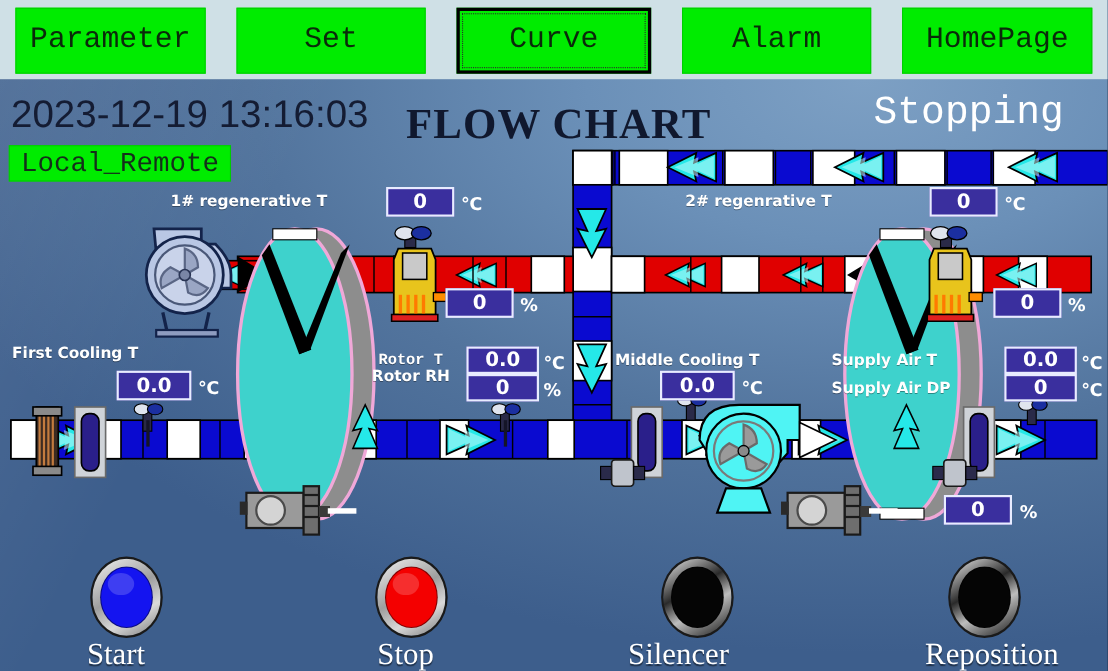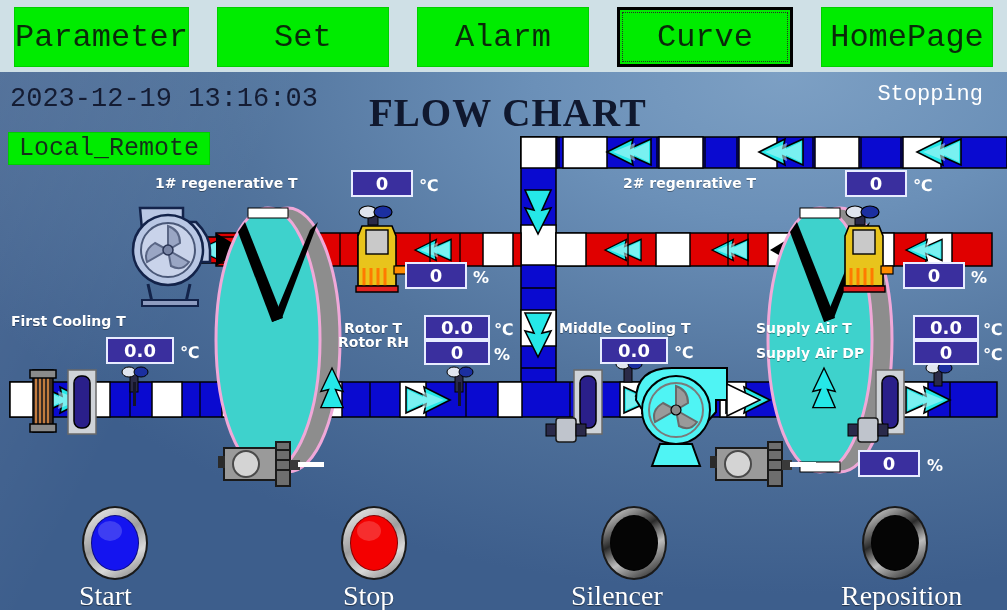--- a/index.html
+++ b/index.html
@@ -10,31 +10,31 @@
   }
   #screen{position:relative;width:1007px;height:610px;overflow:hidden;
     background:
       linear-gradient(118deg, rgba(255,255,255,.10) 0%, rgba(255,255,255,0) 26%),
       radial-gradient(ellipse 900px 520px at 78% 12%, #7da0c4 0%, #6b90b8 28%, #52749d 62%, #3d5e8c 100%);
   }
   
   #nav{position:absolute;left:0;top:0;width:1007px;height:72px;display:flex;
        background:#cfe0e6;padding-top:7px;box-sizing:border-box;}
   .navbtn{flex:1 1 0;margin:0 14px;background:#00ec00;display:flex;align-items:center;
-          justify-content:center;color:#0a2a0a;font-size:32px;letter-spacing:0px;
+          justify-content:center;color:#0a2a0a;font-size:27px;letter-spacing:0px;
           border:1px solid #00d000;box-sizing:border-box;height:60px;}
   .navbtn.sel{border:3px solid #000;outline:none;position:relative;}
   .navbtn.sel::after{content:"";position:absolute;left:2px;top:2px;right:2px;bottom:2px;
           border:1px dotted #2a2a2a;}
   
-  #datetime{position:absolute;left:10px;top:84px;font-family:Liberation Mono, monospace;
-      font-size:27px;color:#141c33;letter-spacing:0px;}
+  #datetime{position:absolute;left:10px;top:84px;font-family:Liberation Sans, sans-serif;
+      font-size:35px;color:#141c33;letter-spacing:0px;}
   #flowchart{position:absolute;left:369px;top:90px;font-family:"Liberation Serif","DejaVu Serif",serif;
       font-size:39px;color:#10182e;font-weight:600;letter-spacing:1px;}
-  #status{position:absolute;right:24px;top:82px;font-size:22px;color:#ffffff;}
+  #status{position:absolute;right:40px;top:82px;font-size:36px;color:#ffffff;}
   #localremote{position:absolute;left:8px;top:132px;background:#00ec00;color:#14301a;
       font-size:25px;padding:1px 10px;border:1px solid #0c0;}
   
   .lbl{position:absolute;color:#fff;font-size:14px;font-weight:bold;white-space:nowrap;
        text-shadow:0 1px 0 rgba(0,0,0,.35);font-family:"DejaVu Sans",sans-serif;}
   .vbox{position:absolute;background:#3a2f9e;border:2px solid #e8ecff;color:#fff;
         display:flex;align-items:center;justify-content:center;font-size:18px;
         font-family:"DejaVu Sans",sans-serif;font-weight:bold;box-sizing:border-box;}
   .unit{position:absolute;color:#fff;font-size:16px;font-weight:bold;
         font-family:"DejaVu Sans",sans-serif;}
@@ -57,25 +57,25 @@
 
 <div id="screen">
 
   <div id="nav">
     <div class="navbtn">
         <span>Parameter</span>
       </div>
     <div class="navbtn">
         <span>Set</span>
       </div>
+    <div class="navbtn sel">
+        <span>Curve</span>
+      </div>
     <div class="navbtn">
         <span>Alarm</span>
-      </div>
-    <div class="navbtn sel">
-        <span>Curve</span>
       </div>
     <div class="navbtn">
         <span>HomePage</span>
       </div>
   </div>
 
   <div id="datetime">2023-12-19 13:16:03</div>
   <div id="flowchart">FLOW CHART</div>
   <div id="status">Stopping</div>
   <div id="localremote">Local_Remote</div>
@@ -417,21 +417,21 @@
   <div class="vbox" style="left:405px;top:262px;width:62px;height:27px;">0</div>
   <div class="unit" style="left:473px;top:268px;">%</div>
 
   <div class="vbox" style="left:903px;top:262px;width:62px;height:27px;">0</div>
   <div class="unit" style="left:971px;top:268px;">%</div>
 
   <div class="lbl" style="left:11px;top:313px;">First Cooling T</div>
   <div class="vbox" style="left:106px;top:337px;width:68px;height:27px;">0.0</div>
   <div class="unit" style="left:180px;top:343px;">℃</div>
 
-  <div class="lbl" style="left:344px;top:320px;">Rotor T</div>
+  <div class="lbl" style="left:344px;top:320px;font-family:Liberation Mono, monospace;">Rotor T</div>
   <div class="vbox" style="left:424px;top:315px;width:66px;height:25px;">0.0</div>
   <div class="unit" style="left:494px;top:320px;">℃</div>
 
   <div class="lbl" style="left:338px;top:334px;">Rotor RH</div>
   <div class="vbox" style="left:424px;top:340px;width:66px;height:25px;">0</div>
   <div class="unit" style="left:494px;top:345px;">%</div>
 
   <div class="lbl" style="left:559px;top:320px;text-align:right;">Middle Cooling T</div>
   <div class="vbox" style="left:600px;top:337px;width:68px;height:27px;">0.0</div>
   <div class="unit" style="left:674px;top:343px;">℃</div>

